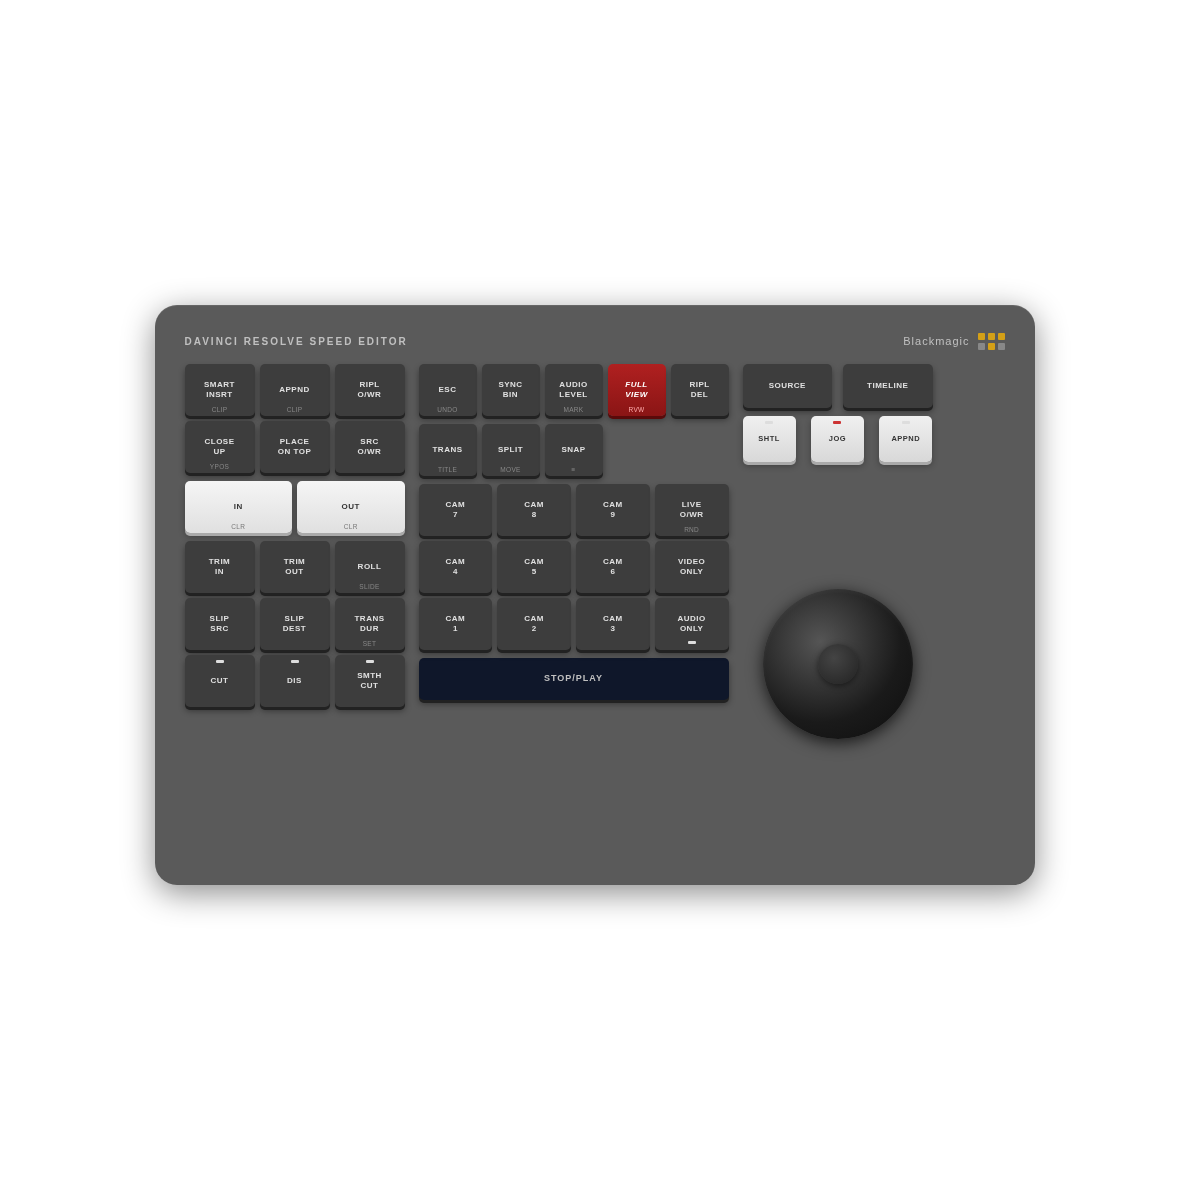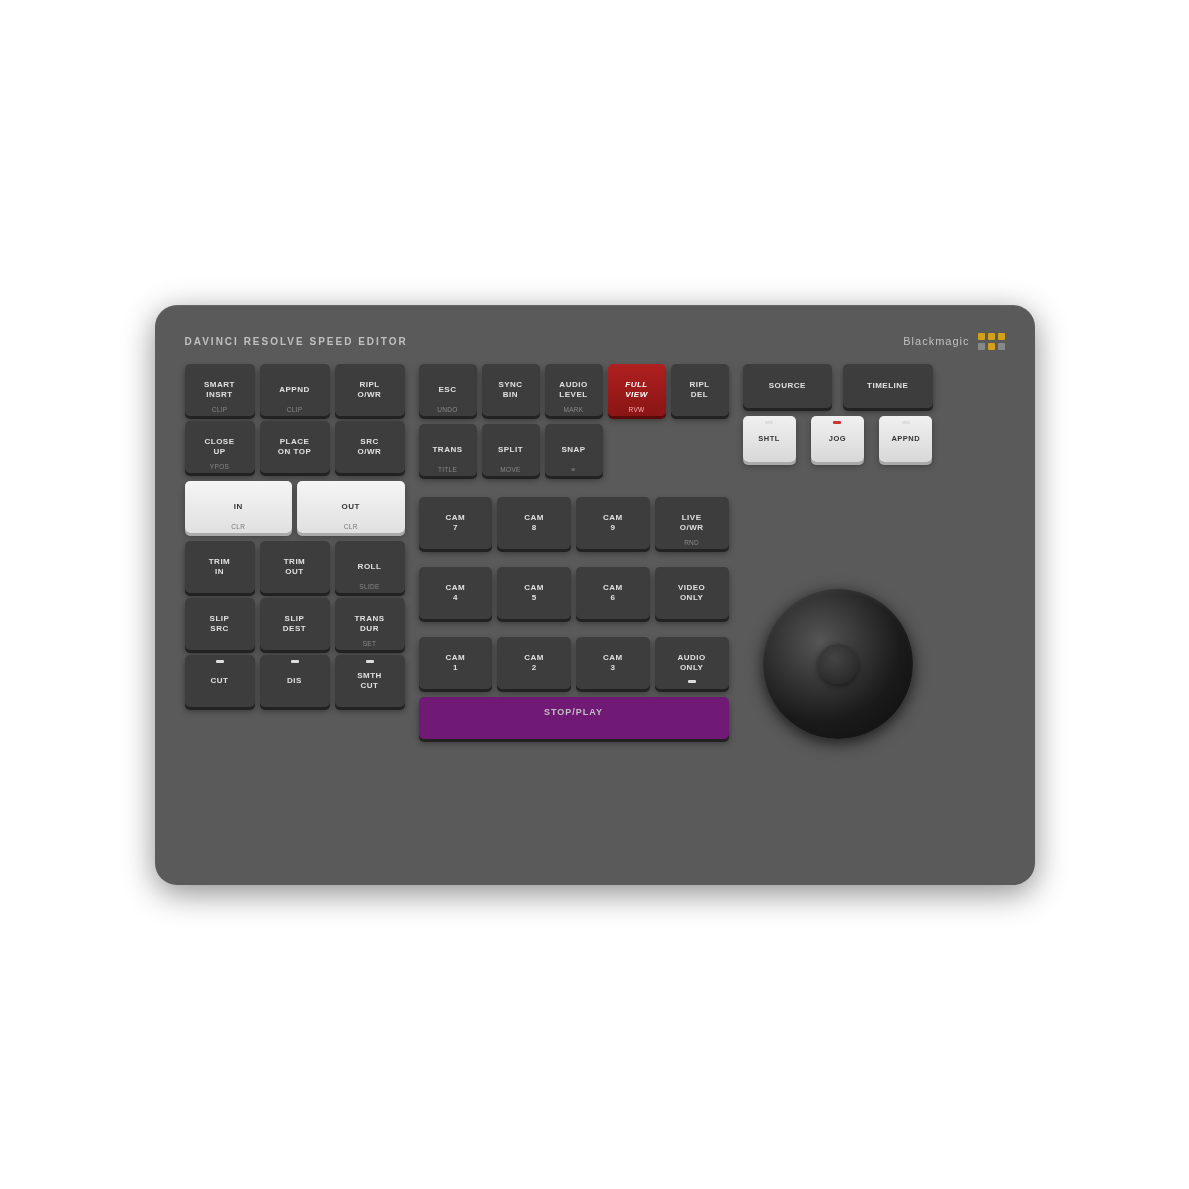--- a/index.html
+++ b/index.html
@@ -123,21 +123,20 @@
     .middle-cam-grid {
       display: flex;
       flex-direction: column;
       gap: 5px;
     }
 
     .cam-row {
       display: grid;
       grid-template-columns: repeat(4, 1fr);
       gap: 5px;
-      margin-top: 13px;
     }
 
     
     .right-section {
       display: flex;
       flex-direction: column;
       gap: 8px;
       width: 190px;
       flex-shrink: 0;
     }
@@ -263,26 +262,26 @@
       height: 3px;
       border-radius: 1px;
       position: absolute;
       top: 5px;
     }
 
     .indicator-red { background: #cc3333; }
     .indicator-white { background: #dddddd; }
 
     .stop-play-key {
-      background: #701a75;
+      background: #0f172a;
       border-radius: 5px;
       border: none;
       cursor: pointer;
       display: flex;
-      align-items: flex-start;
+      align-items: center;
       justify-content: center;
       padding: 10px;
       box-shadow: 0 3px 0 #222, 0 4px 6px rgba(0,0,0,0.4);
       min-height: 42px;
       width: 100%;
     }
 
     .stop-play-key .key-main {
       color: #c0c0c0;
       font-size: 9px;

